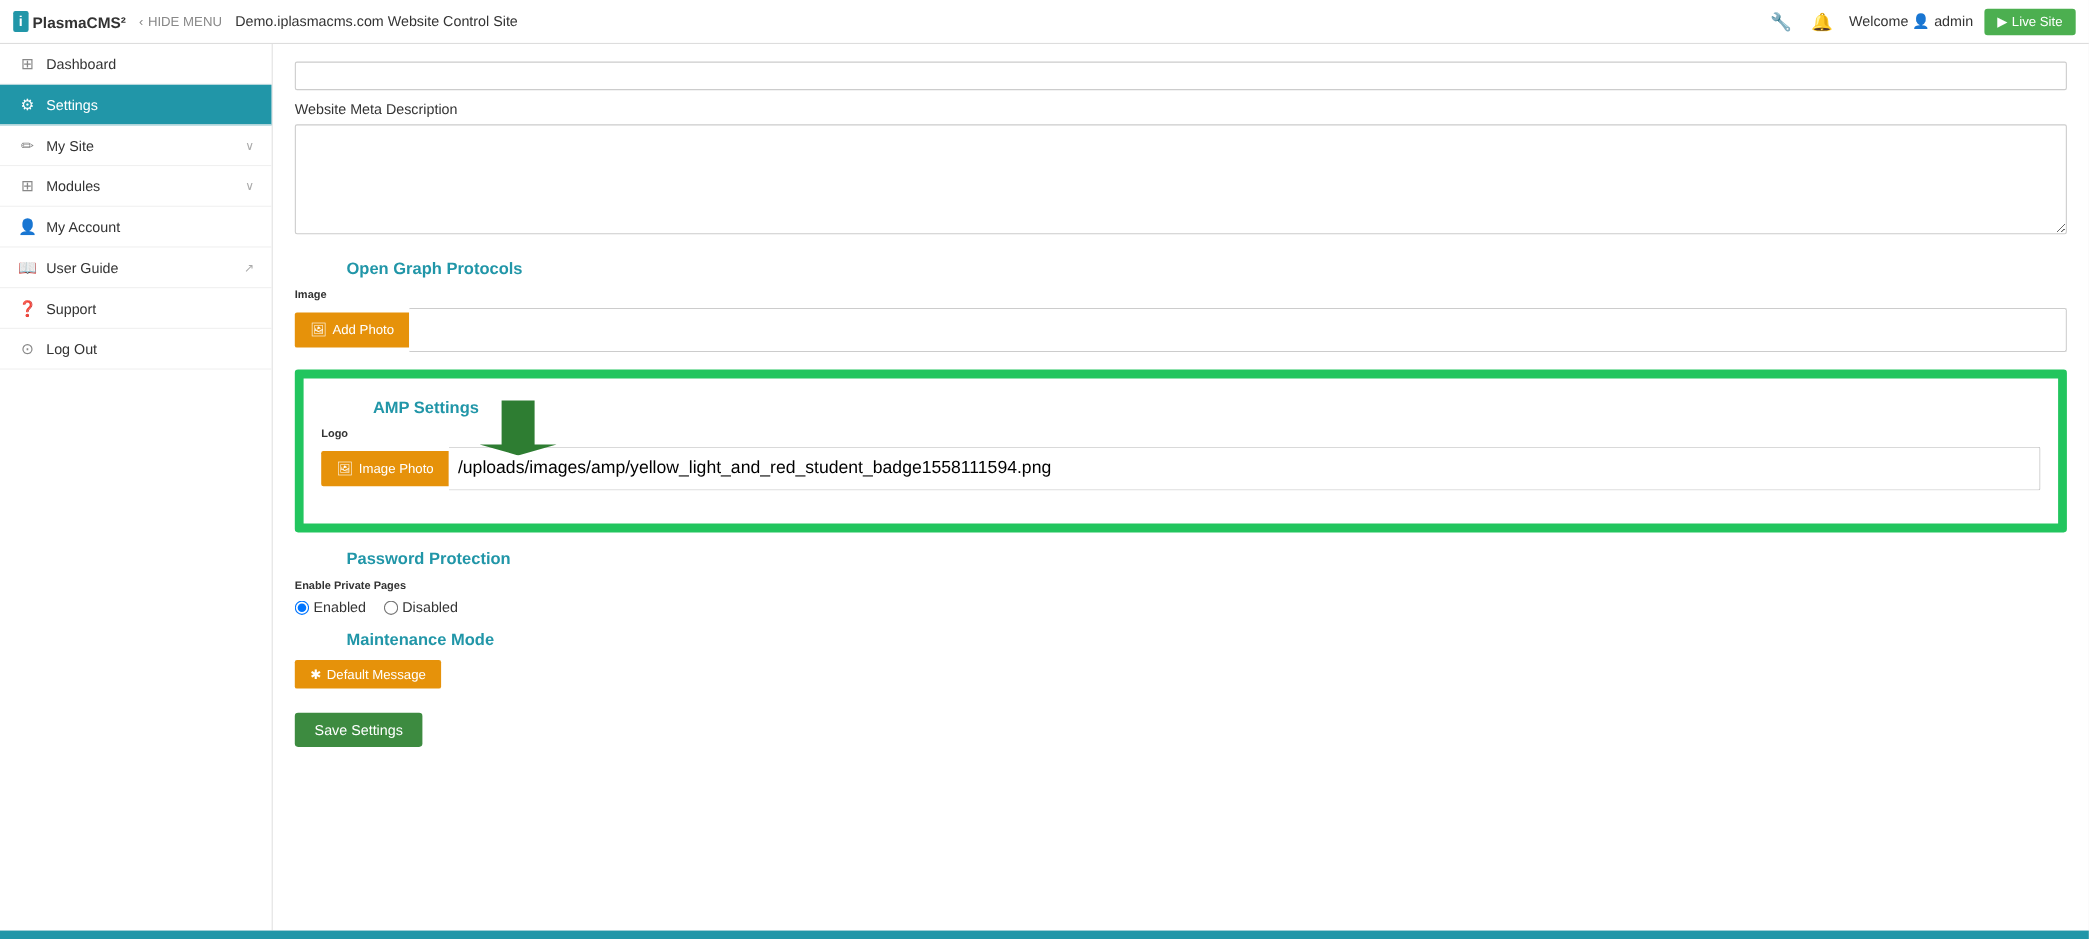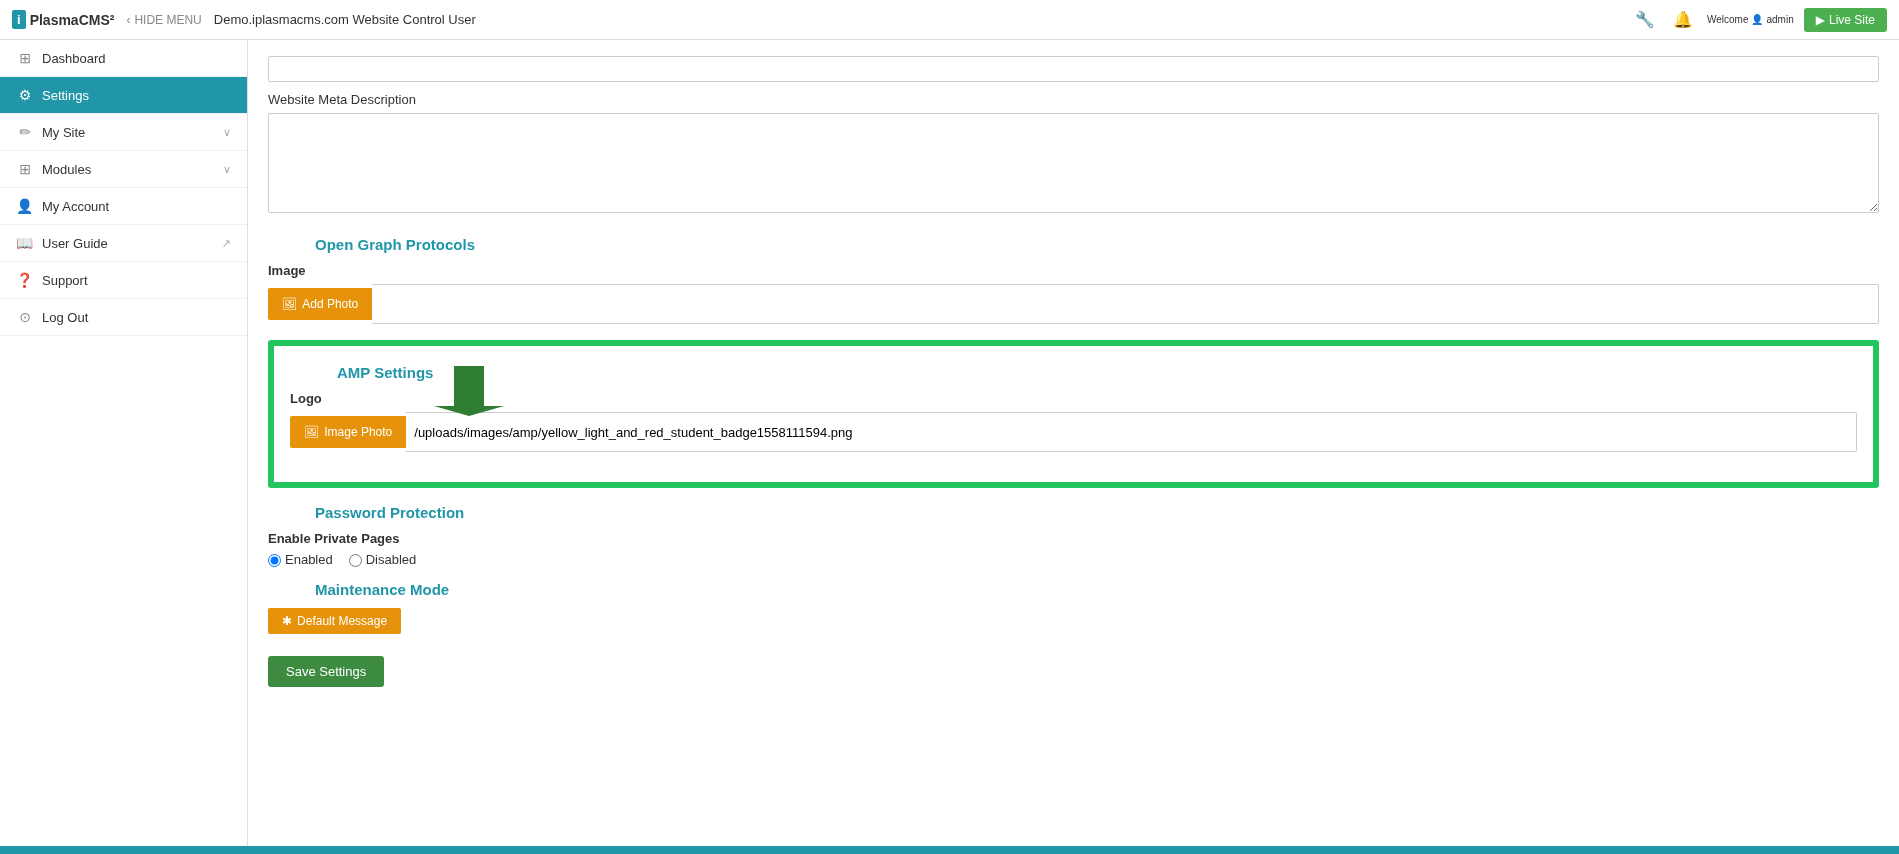--- a/index.html
+++ b/index.html
@@ -59,21 +59,21 @@
     }
     .header-icon-btn {
       background: none;
       border: none;
       cursor: pointer;
       color: #555;
       font-size: 16px;
       padding: 4px;
     }
     .welcome-text {
-      font-size: 10px;
+      font-size: 13px;
       color: #333;
     }
     .live-site-btn {
       background: #4caf50;
       color: #fff;
       border: none;
       padding: 5px 12px;
       border-radius: 3px;
       cursor: pointer;
       font-size: 12px;
@@ -160,37 +160,37 @@
     }
     .section-heading {
       color: #2196a8;
       font-size: 15px;
       font-weight: bold;
       margin-bottom: 10px;
       margin-top: 4px;
       margin-left: 47px;
     }
     .field-label {
-      font-size: 13px;
+      font-size: 10px;
       font-weight: bold;
       color: #333;
       margin-bottom: 6px;
     }
     .photo-row {
       display: flex;
       align-items: center;
       gap: 0;
       margin-bottom: 16px;
     }
     .photo-row input {
       flex: 1;
       border: 1px solid #ccc;
       border-left: none;
       padding: 5px 8px;
-      font-size: 13px;
+      font-size: 16px;
       height: 40px;
     }
     .btn-orange {
       background: #e6920a;
       color: #fff;
       border: none;
       padding: 0 14px;
       height: 32px;
       cursor: pointer;
       font-size: 12px;
@@ -219,21 +219,21 @@
       border: none;
       padding: 8px 18px;
       cursor: pointer;
       font-size: 13px;
       border-radius: 3px;
       margin-top: 8px;
     }
 
     
     .amp-box {
-      border: 6px solid #22c55e;
+      border: 8px solid #22c55e;
       border-radius: 3px;
       padding: 14px 16px;
       margin-bottom: 16px;
       position: relative;
     }
     .amp-arrow {
       position: absolute;
       top: 10px;
       left: 130px;
     }
@@ -267,21 +267,21 @@
 <div class="header">
   <div class="header-left">
     <div class="logo">
       <span class="logo-icon">i</span>
       <span>PlasmaCMS²</span>
     </div>
     <button class="hide-menu-btn">
       <span>‹</span>
       <span>HIDE MENU</span>
     </button>
-    <span class="header-title">Demo.iplasmacms.com Website Control User</span>
+    <span class="header-title">Demo.iplasmacms.com Website Control Site</span>
   </div>
   <div class="header-right">
     <button class="header-icon-btn">
       <span>🔧</span>
     </button>
     <button class="header-icon-btn">
       <span>🔔</span>
     </button>
     <span class="welcome-text">
       <span>Welcome</span>

